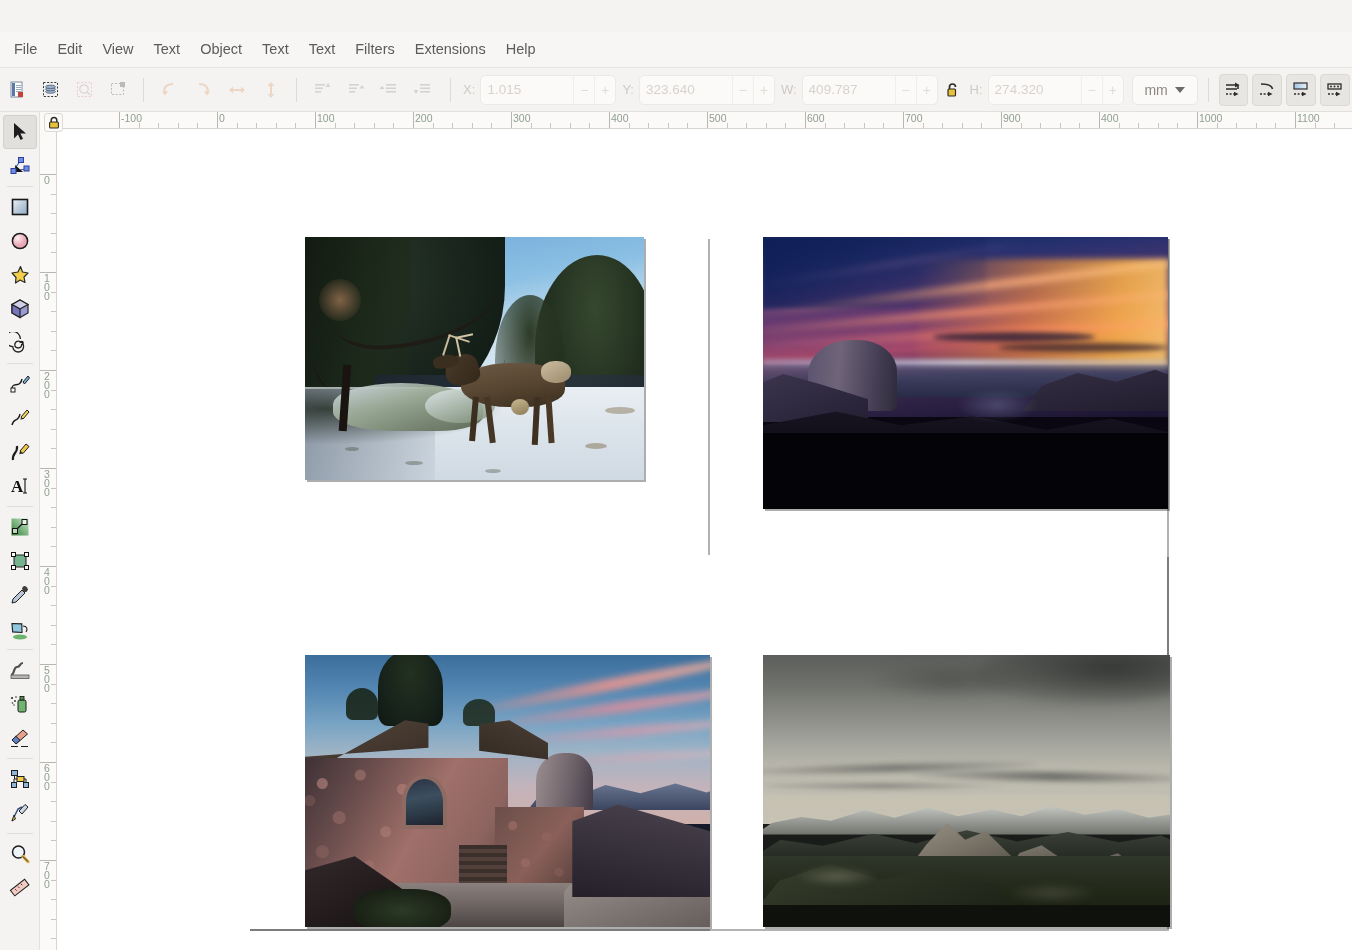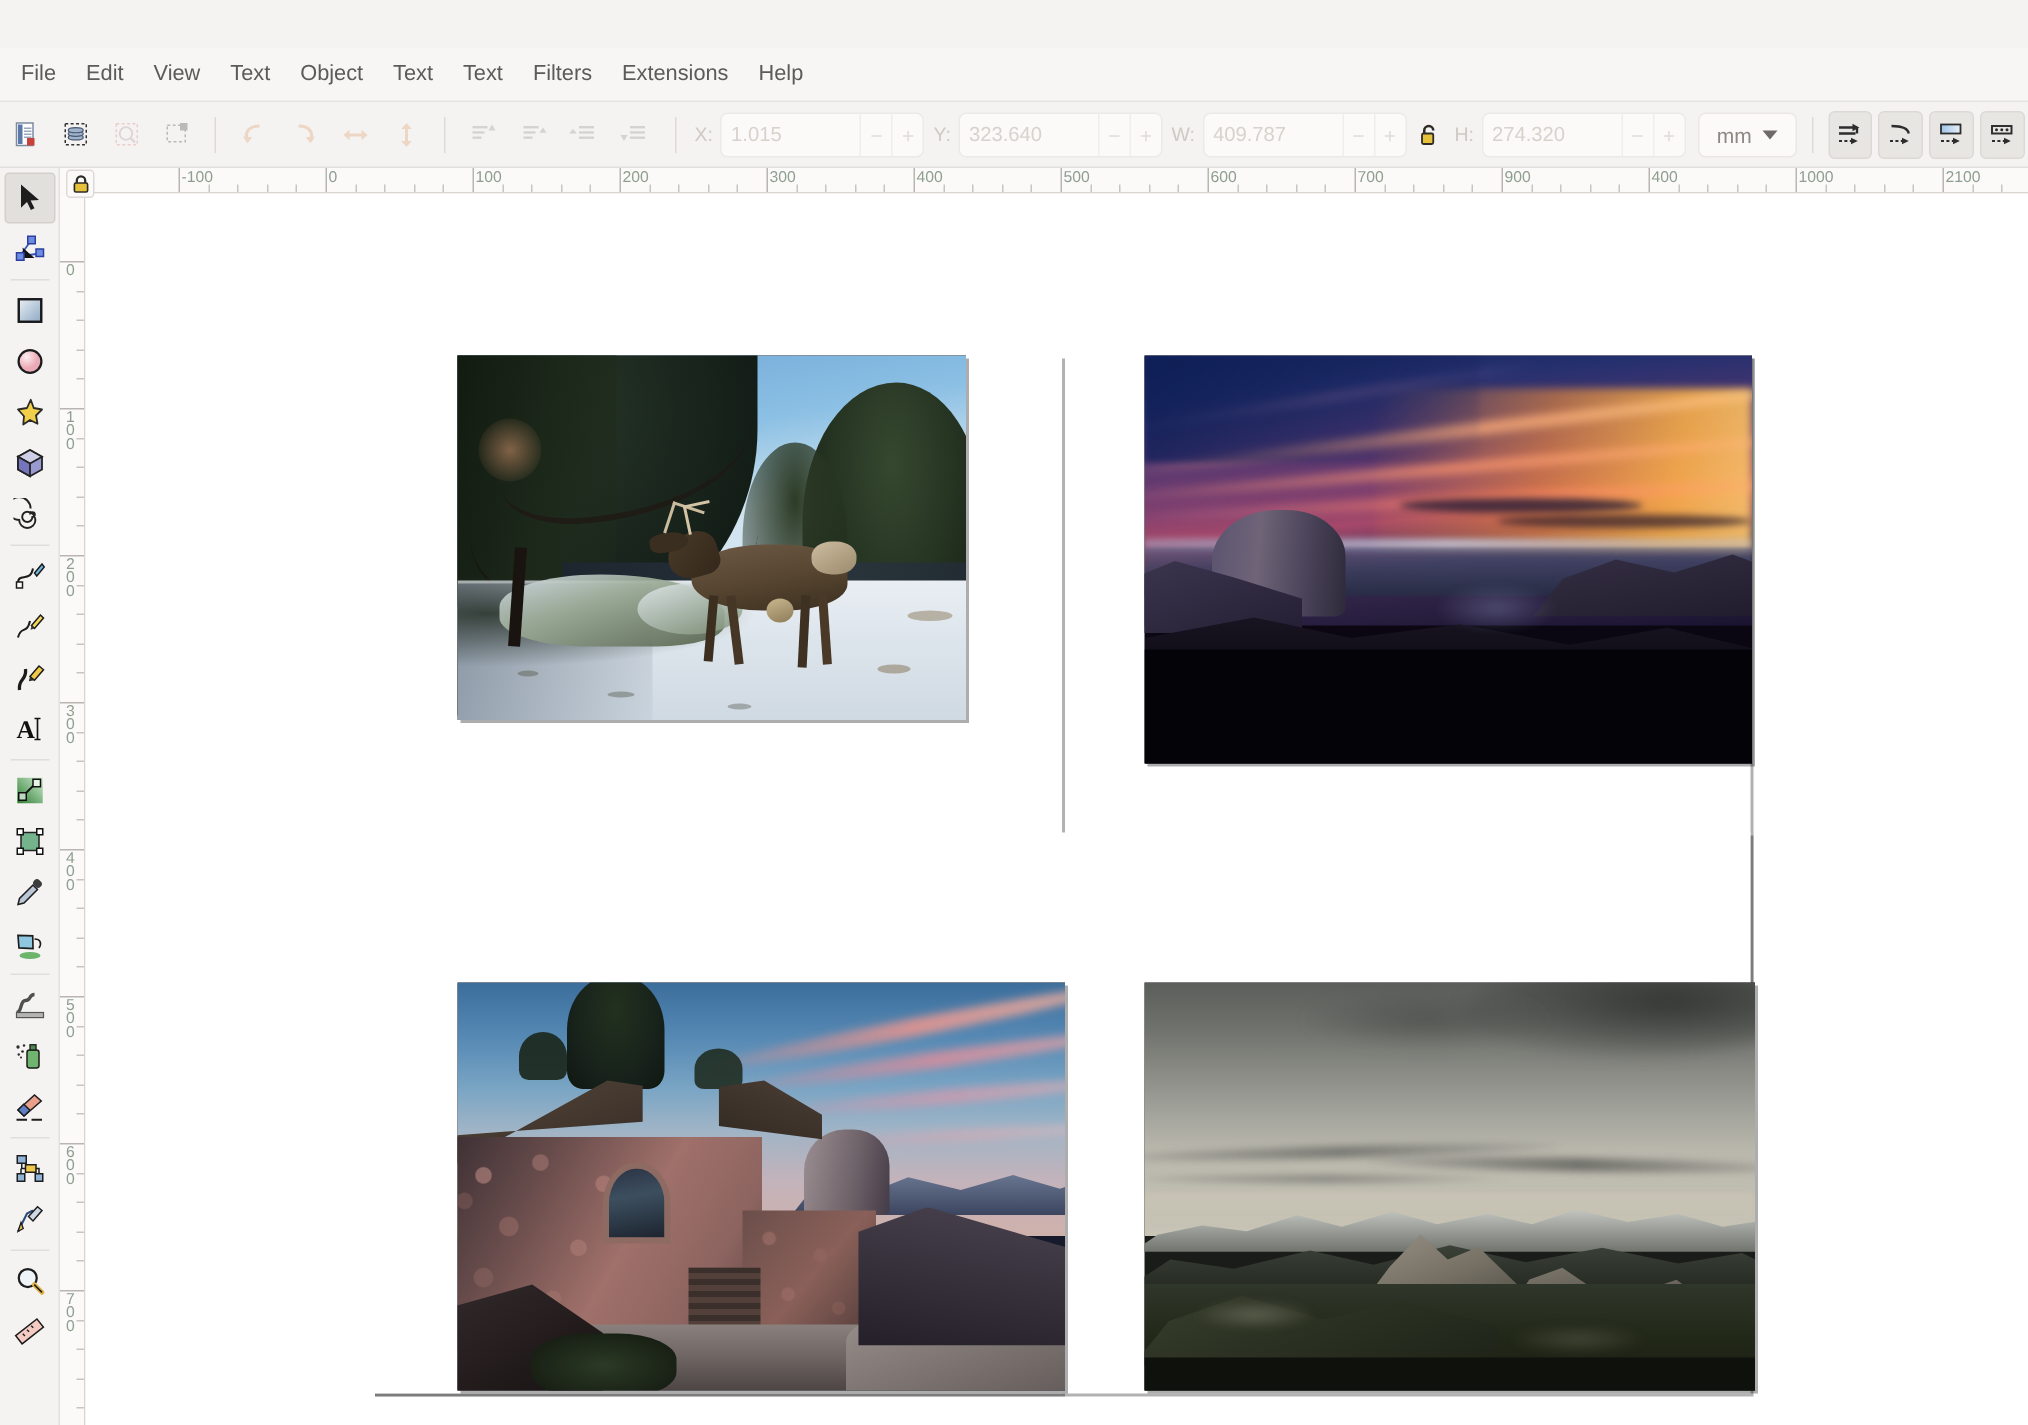--- a/index.html
+++ b/index.html
@@ -642,21 +642,21 @@
       <div class="hmin" style="left: 1098.2px;"></div>
       <div class="hmin" style="left: 1117.8px;"></div>
       <div class="hmin" style="left: 1137.4px;"></div>
       <div class="hmaj" style="left: 1157px;"></div>
       <div class="hlab" style="left: 1157px;">1000</div>
       <div class="hmin" style="left: 1176.6px;"></div>
       <div class="hmin" style="left: 1196.2px;"></div>
       <div class="hmin" style="left: 1215.8px;"></div>
       <div class="hmin" style="left: 1235.4px;"></div>
       <div class="hmaj" style="left: 1255px;"></div>
-      <div class="hlab" style="left: 1255px;">2100</div>
+      <div class="hlab" style="left: 1255px;">1100</div>
       <div class="hmin" style="left: 1274.6px;"></div>
       <div class="hmin" style="left: 1294.2px;"></div>
     </div>
   <div id="vruler">
       <div class="vmaj" style="top: 45px;"></div>
       <div class="vlab" style="top: 47px;">0</div>
       <div class="vmin" style="top: 64.6px;"></div>
       <div class="vmin" style="top: 84.2px;"></div>
       <div class="vmin" style="top: 103.8px;"></div>
       <div class="vmin" style="top: 123.4px;"></div>

